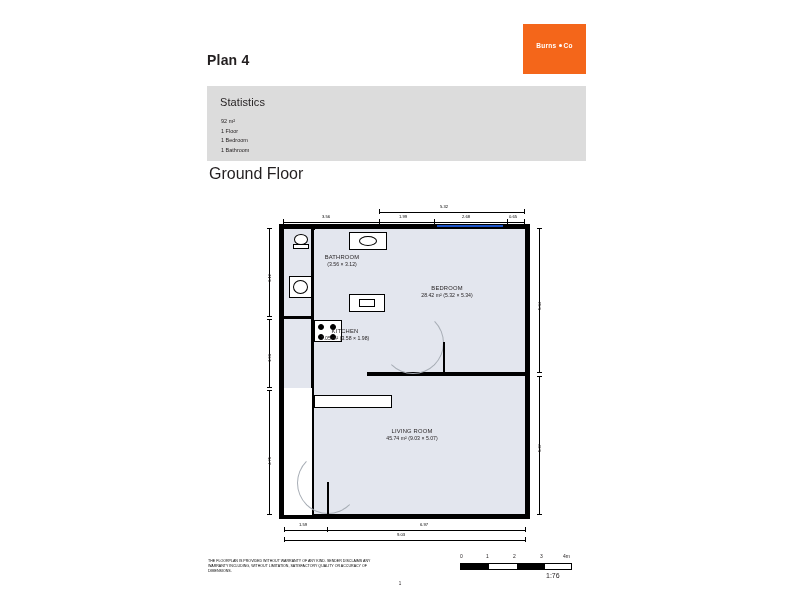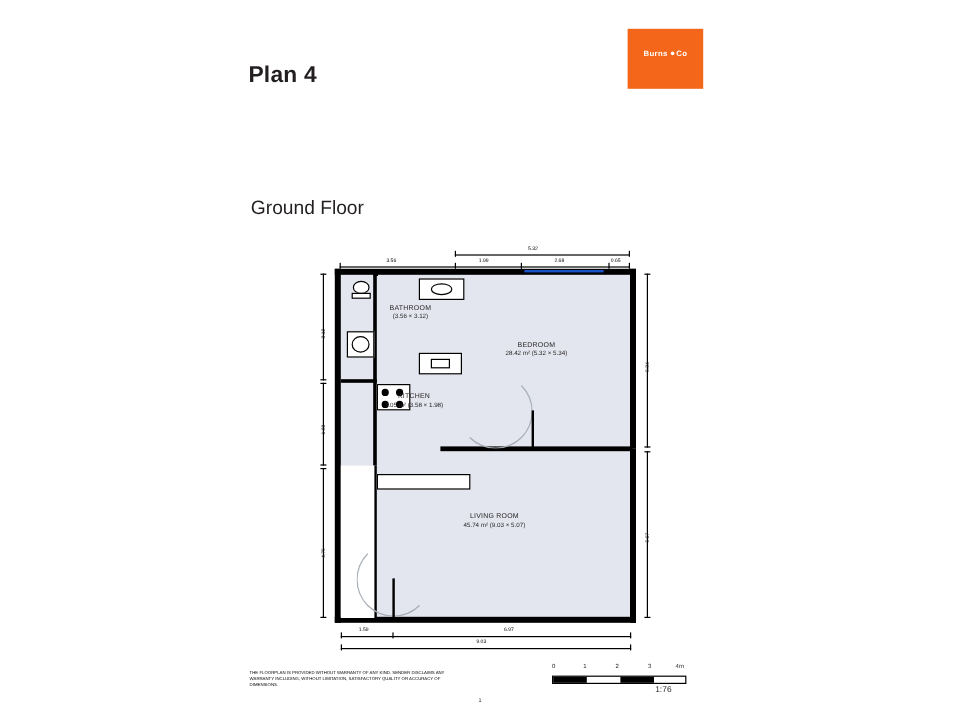--- a/index.html
+++ b/index.html
@@ -19,21 +19,21 @@
     position: absolute;
     left: 0; top: 0;
     width: 800px; height: 600px;
   }
 
   
   .plan-title {
     position: absolute;
     left: 207px;
     top: 52px;
-    font-size: 19px;
+    font-size: 14px;
     font-weight: bold;
     letter-spacing: 0.2px;
   }
   .logo-box {
     position: absolute;
     left: 523px;
     top: 24px;
     width: 63px;
     height: 50px;
     background: #f4661a;
@@ -264,20 +264,29 @@
 <div class="page">
 
   <div class="plan-title">Plan 4</div>
 
   <div class="logo-box">
     <div class="logo-text">
       <span>Burns</span><span class="logo-dot"></span><span>Co</span>
     </div>
   </div>
 
+  <div class="stats-panel">
+    <div class="stats-title">Statistics</div>
+    <div class="stats-list">
+      <div>92 m²</div>
+      <div>1 Floor</div>
+      <div>1 Bedroom</div>
+      <div>1 Bathroom</div>
+    </div>
+  </div>
 
   <div class="floor-label">Ground Floor</div>
 
   <div class="plan-area">
 
     <div class="dim-line" style="left:172px; top:22px; width:146px;"></div>
     <div class="tick" style="left:172px; top:19px;"></div>
     <div class="tick" style="left:317px; top:19px;"></div>
     <div class="dim" style="left:233px; top:14px;">5.32</div>
 

